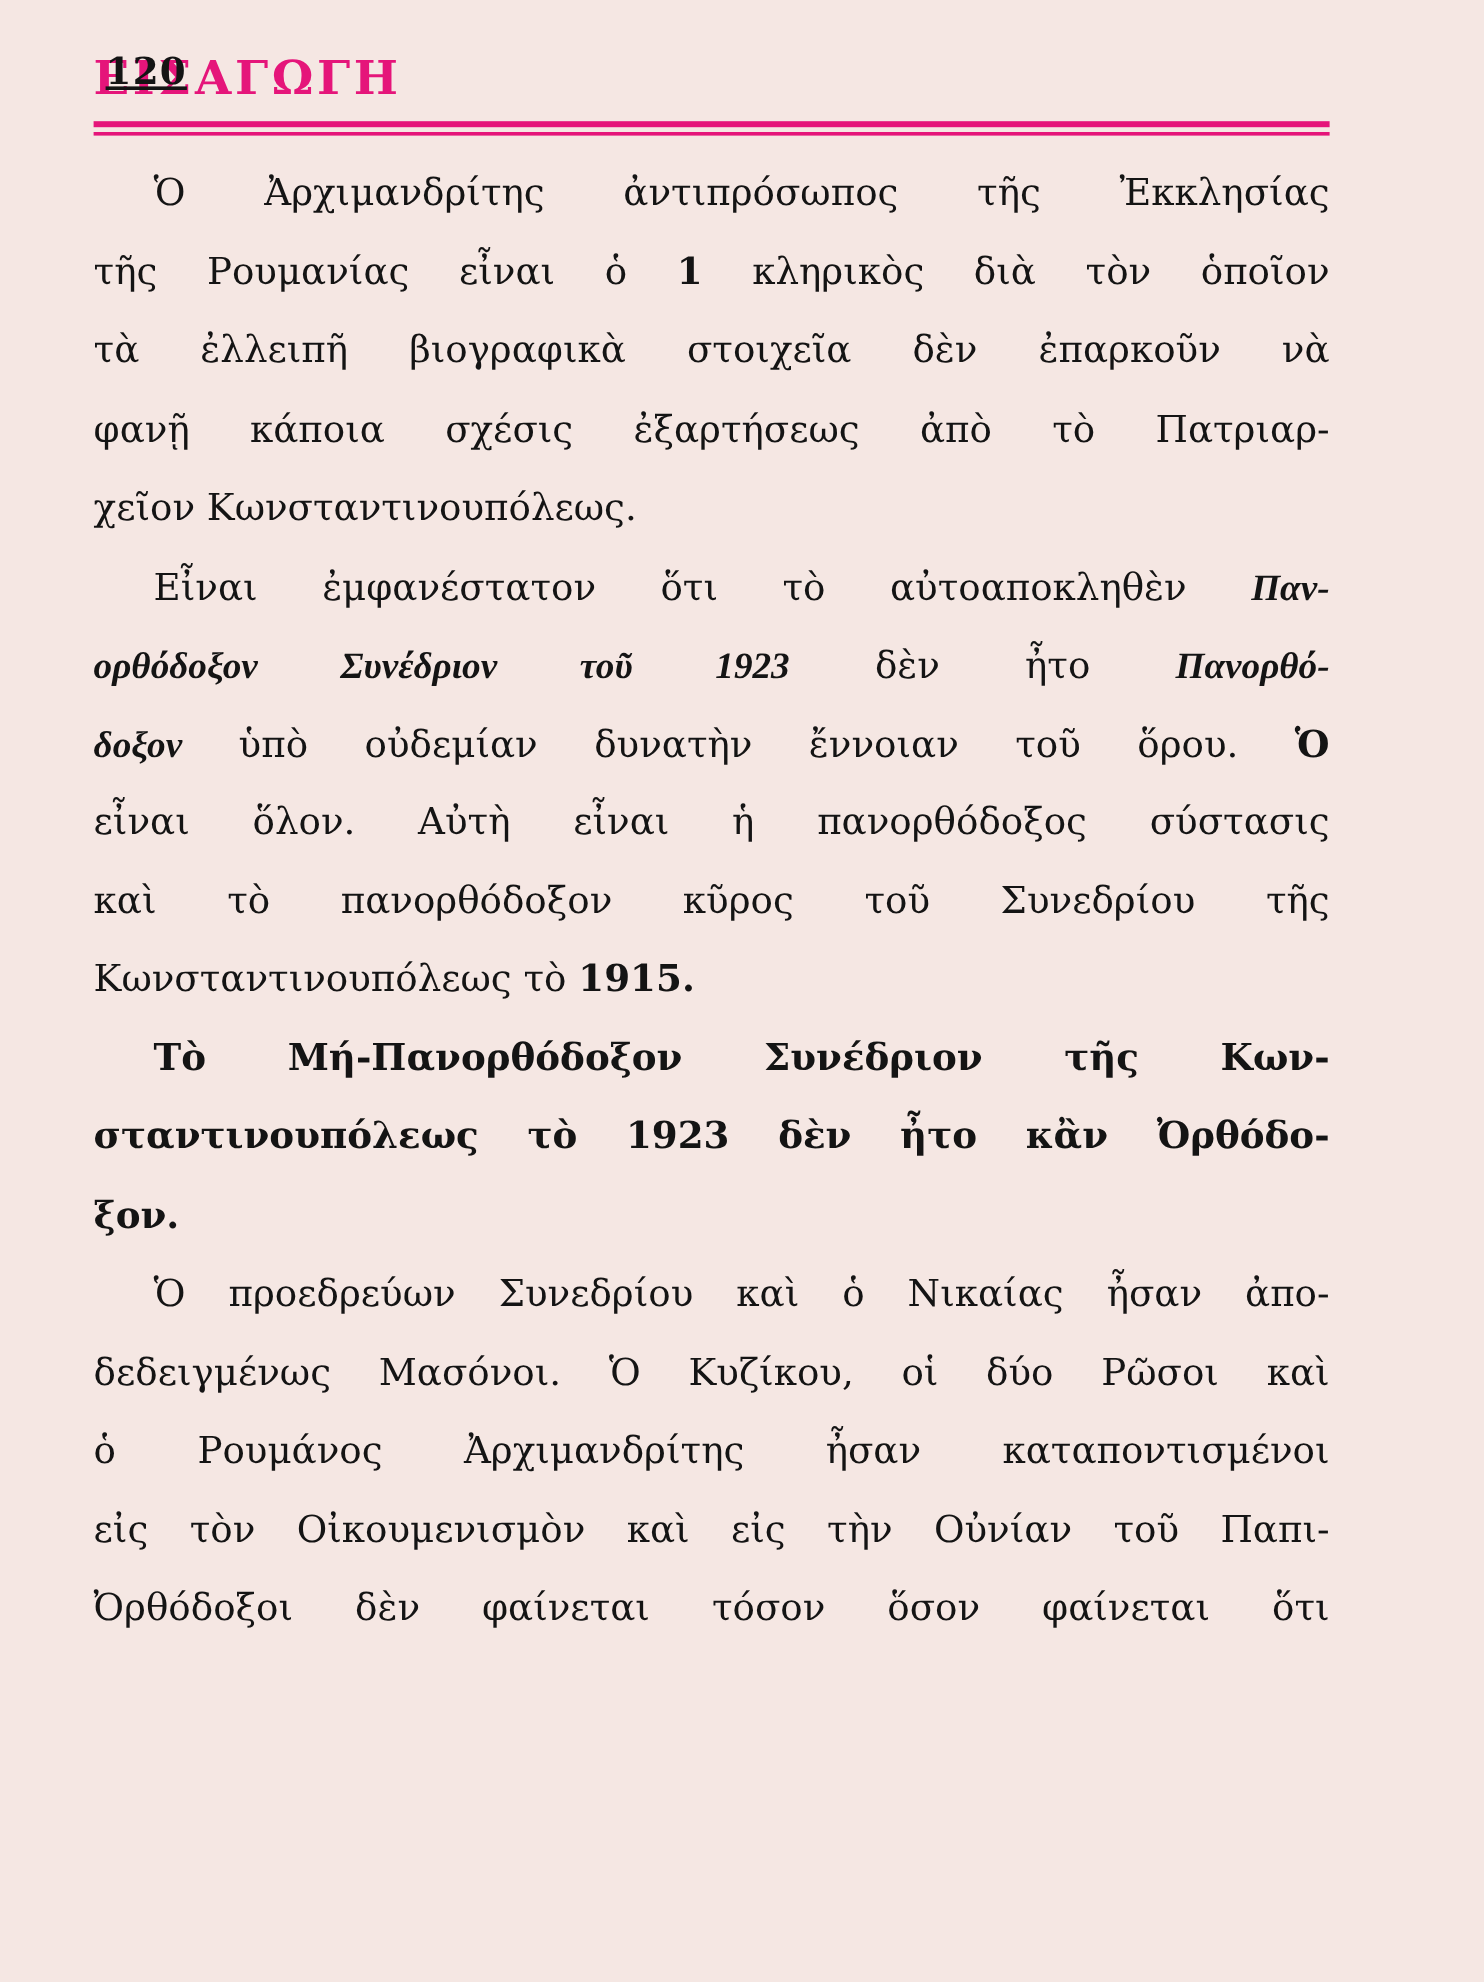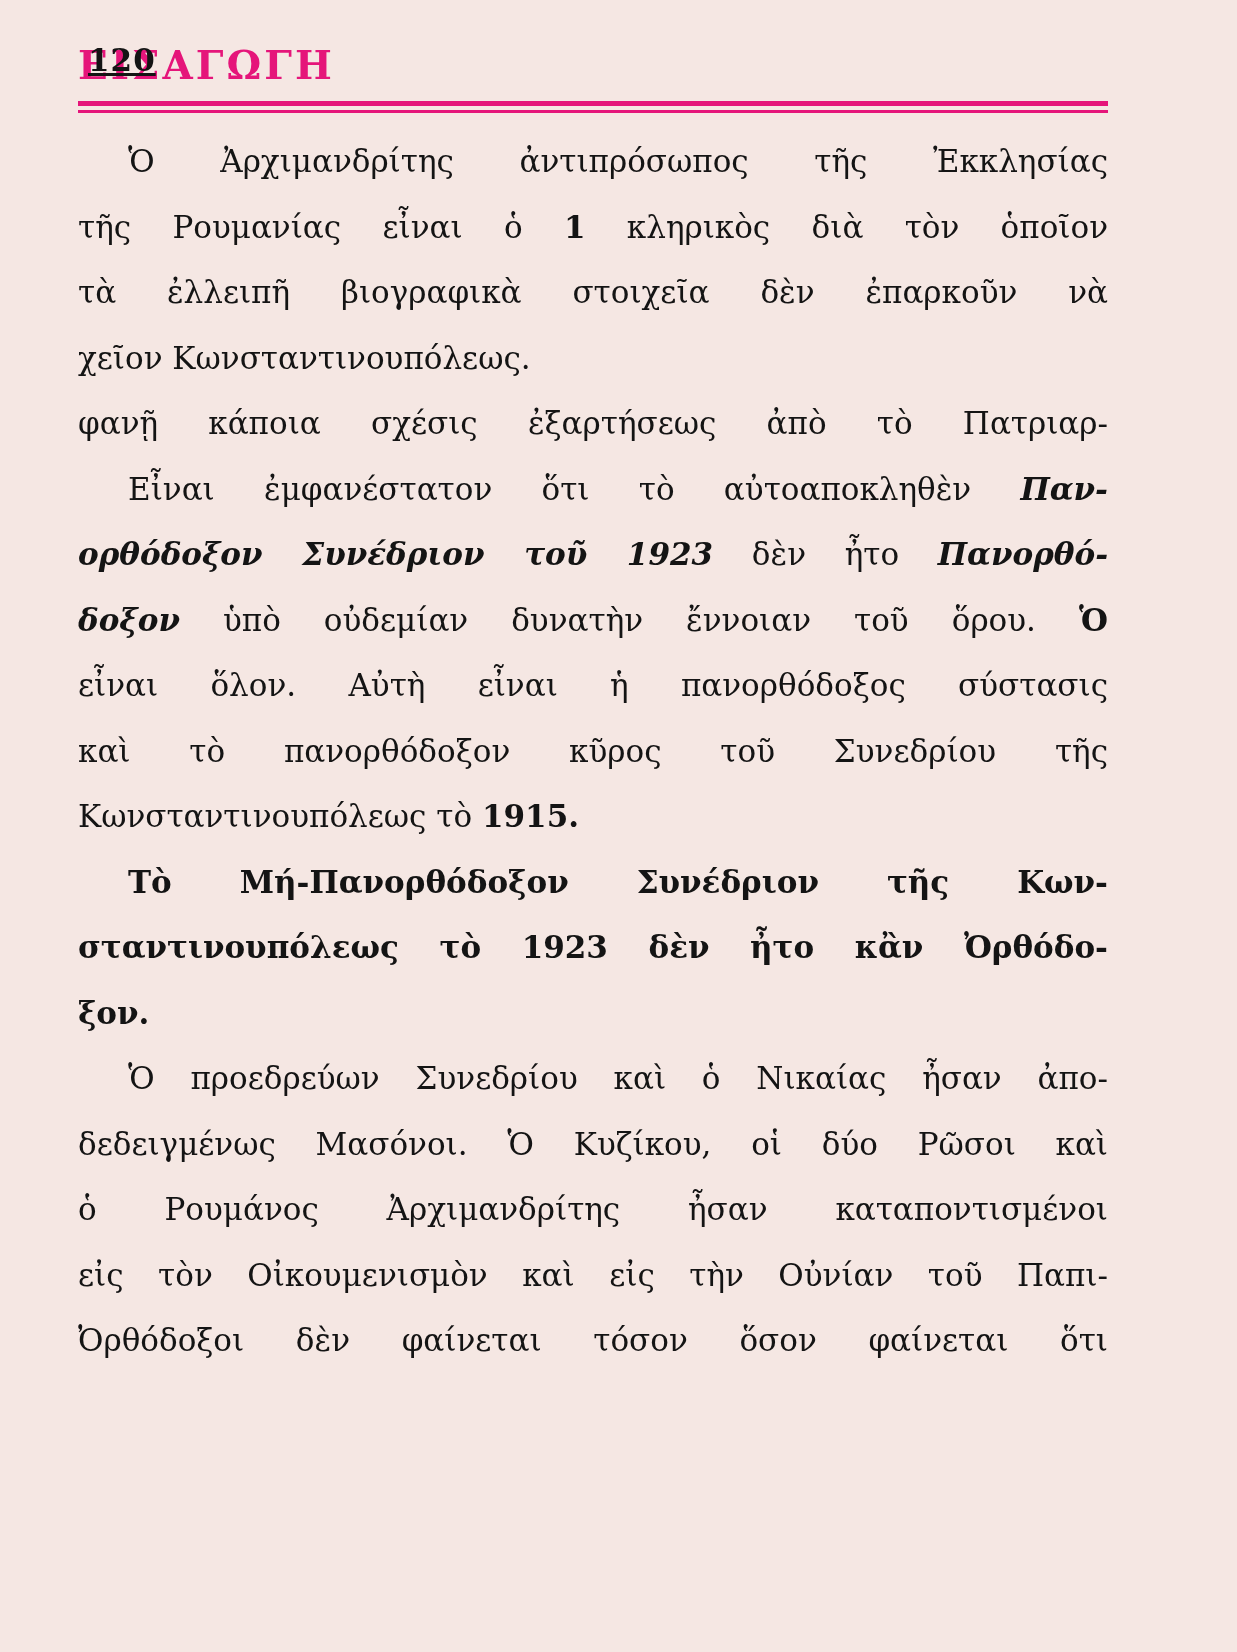--- a/index.html
+++ b/index.html
@@ -60,37 +60,37 @@
     height: 65.5px;
   }
   .line.first {
     padding-left: 50px;
   }
   .line.para-end {
     text-align-last: left;
   }
   .s-r { font-weight: 400; font-style: normal; }
   .s-b { font-weight: 700; font-style: normal; }
-  .s-bi { font-weight: 700; font-style: italic; }
+  .s-bi { font-weight: 700; font-style: italic; font-family: Liberation Serif, serif; }
 </style>
 </head>
 <body>
 
 <div class="page">
   <div class="content-col">
     <div class="page-number">120</div>
     <div class="page-title">ΕΙΣΑΓΩΓΗ</div>
     <div class="header-divider"></div>
     <div class="text-content">
         <div class="para">
           <div class="line first"><span class="s-r">Ὁ Ἀρχιμανδρίτης ἀντιπρόσωπος τῆς Ἐκκλησίας</span></div>
           <div class="line"><span class="s-r">τῆς Ρουμανίας εἶναι ὁ </span><span class="s-b">1</span><span class="s-r"> κληρικὸς διὰ τὸν ὁποῖον</span></div>
           <div class="line"><span class="s-r">τὰ ἐλλειπῆ βιογραφικὰ στοιχεῖα δὲν ἐπαρκοῦν νὰ</span></div>
+          <div class="line"><span class="s-r">φανῇ κάποια σχέσις ἐξαρτήσεως ἀπὸ τὸ Πατριαρ-</span></div>
           <div class="line para-end"><span class="s-r">χεῖον Κωνσταντινουπόλεως.</span></div>
-          <div class="line"><span class="s-r">φανῇ κάποια σχέσις ἐξαρτήσεως ἀπὸ τὸ Πατριαρ-</span></div>
         </div>
         <div class="para">
           <div class="line first"><span class="s-r">Εἶναι ἐμφανέστατον ὅτι τὸ αὐτοαποκληθὲν </span><span class="s-bi">Παν-</span></div>
           <div class="line"><span class="s-bi">ορθόδοξον Συνέδριον τοῦ 1923</span><span class="s-r"> δὲν ἦτο </span><span class="s-bi">Πανορθό-</span></div>
           <div class="line"><span class="s-bi">δοξον</span><span class="s-r"> ὑπὸ οὐδεμίαν δυνατὴν ἔννοιαν τοῦ ὅρου. </span><span class="s-b">Ὁ</span></div>
           <div class="line"><span class="s-r">εἶναι ὅλον. Αὐτὴ εἶναι ἡ πανορθόδοξος σύστασις</span></div>
           <div class="line"><span class="s-r">καὶ τὸ πανορθόδοξον κῦρος τοῦ Συνεδρίου τῆς</span></div>
           <div class="line para-end"><span class="s-r">Κωνσταντινουπόλεως τὸ </span><span class="s-b">1915.</span></div>
         </div>
         <div class="para">

